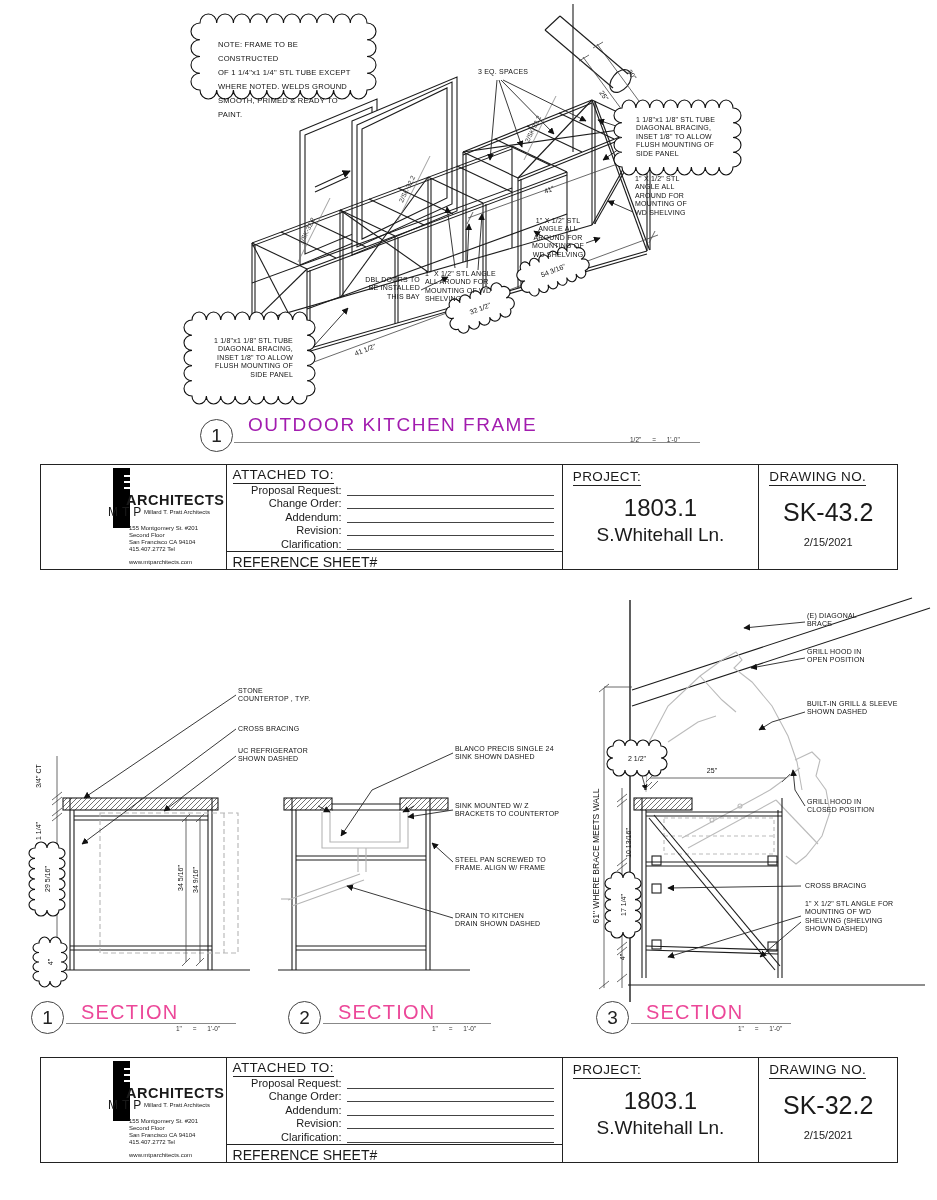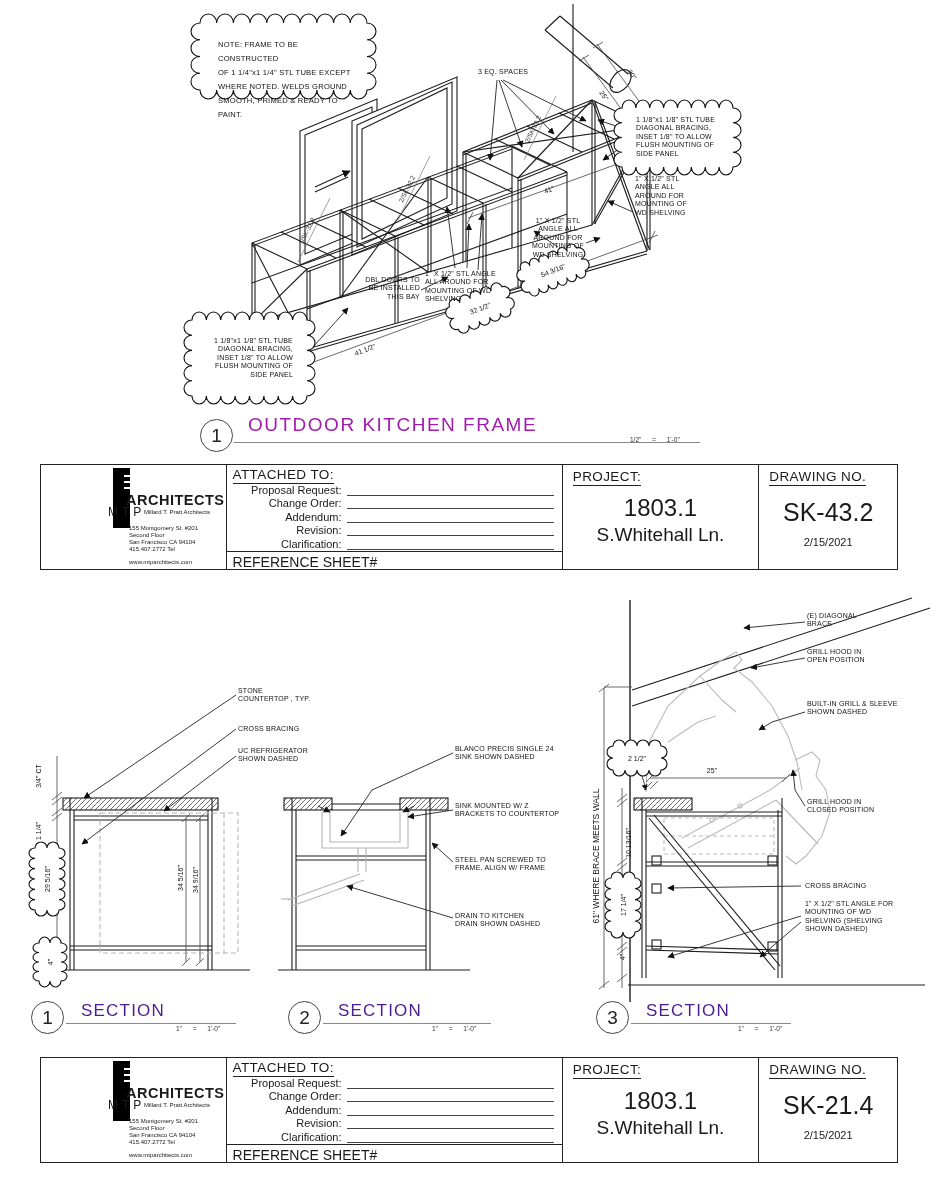--- a/index.html
+++ b/index.html
@@ -7,21 +7,21 @@
        font-family:"Liberation Sans",sans-serif;color:#1a1a1a}
   #page{position:absolute;inset:0}
   svg.art{position:absolute;left:0;top:0}
   .lbl{position:absolute;font-size:7px;line-height:8.4px;letter-spacing:.2px;white-space:pre-line;color:#111}
   .lbl.r{text-align:right}
   .lbl.c{text-align:center}
   .lbl.note{font-size:7.6px;line-height:14px}
   .circ{position:absolute;border:1.2px solid #444;border-radius:50%;width:33px;height:33px;
         text-align:center;line-height:31px;font-size:19px;color:#222;background:#fff}
   .dhead{position:absolute;font-size:19px;letter-spacing:1.5px;color:#a21caf;white-space:nowrap}
-  .shead{position:absolute;font-size:17px;letter-spacing:1.2px;color:#4c1d95;white-space:nowrap}
+  .shead{position:absolute;font-size:20px;letter-spacing:1.2px;color:#ec4899;white-space:nowrap}
   .hline{position:absolute;height:1px;background:#888}
   .scale{position:absolute;font-size:6.5px;color:#333;word-spacing:9px;white-space:nowrap}
   
   .tb{position:absolute;left:40px;width:858px;height:106px;border:1.6px solid #222;display:flex;background:#fff}
   .tb-logo{width:185px;position:relative}
   .logo-bar{position:absolute;left:72px;top:3px;width:17px;height:60px;background:#000}
   .logo-notch{position:absolute;background:#fff;width:6px;height:2px;left:83px}
   .logo-main{position:absolute;left:85px;top:27px;font-size:14.5px;font-weight:bold;letter-spacing:.5px}
   .logo-sub{position:absolute;left:67px;top:40px;font-size:12px;font-weight:normal;letter-spacing:4px}
   .firm-name{position:absolute;left:103px;top:44px;font-size:6px}
@@ -552,18 +552,18 @@
         </div>
     <div class="tb-ref">REFERENCE SHEET#</div>
   </div>
   <div class="tb-proj">
     <span class="tb-head">PROJECT:</span>
     <div class="proj-num">1803.1</div>
     <div class="proj-name">S.Whitehall Ln.</div>
   </div>
   <div class="tb-dwg">
     <span class="tb-head">DRAWING NO.</span>
-    <div class="dwg-no">SK-21.4</div>
+    <div class="dwg-no">SK-32.2</div>
     <div class="dwg-date">2/15/2021</div>
   </div>
 </div>
 
 </div>
 
 </body></html>

